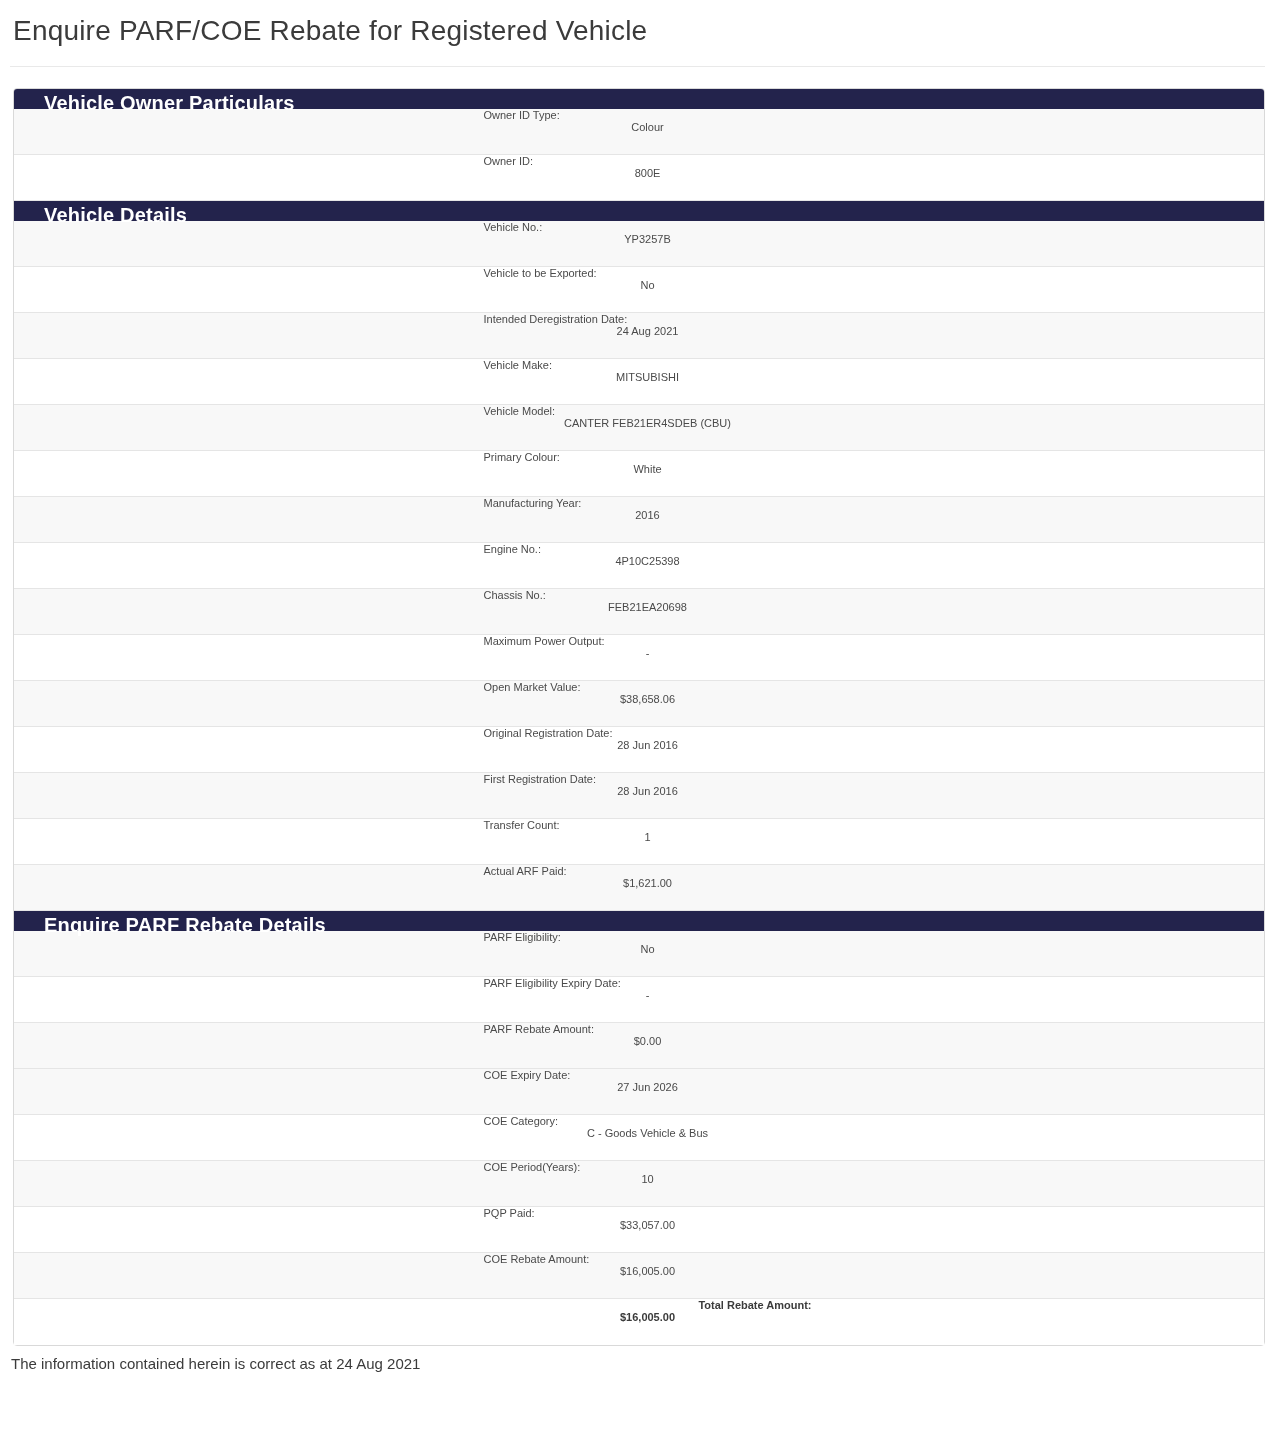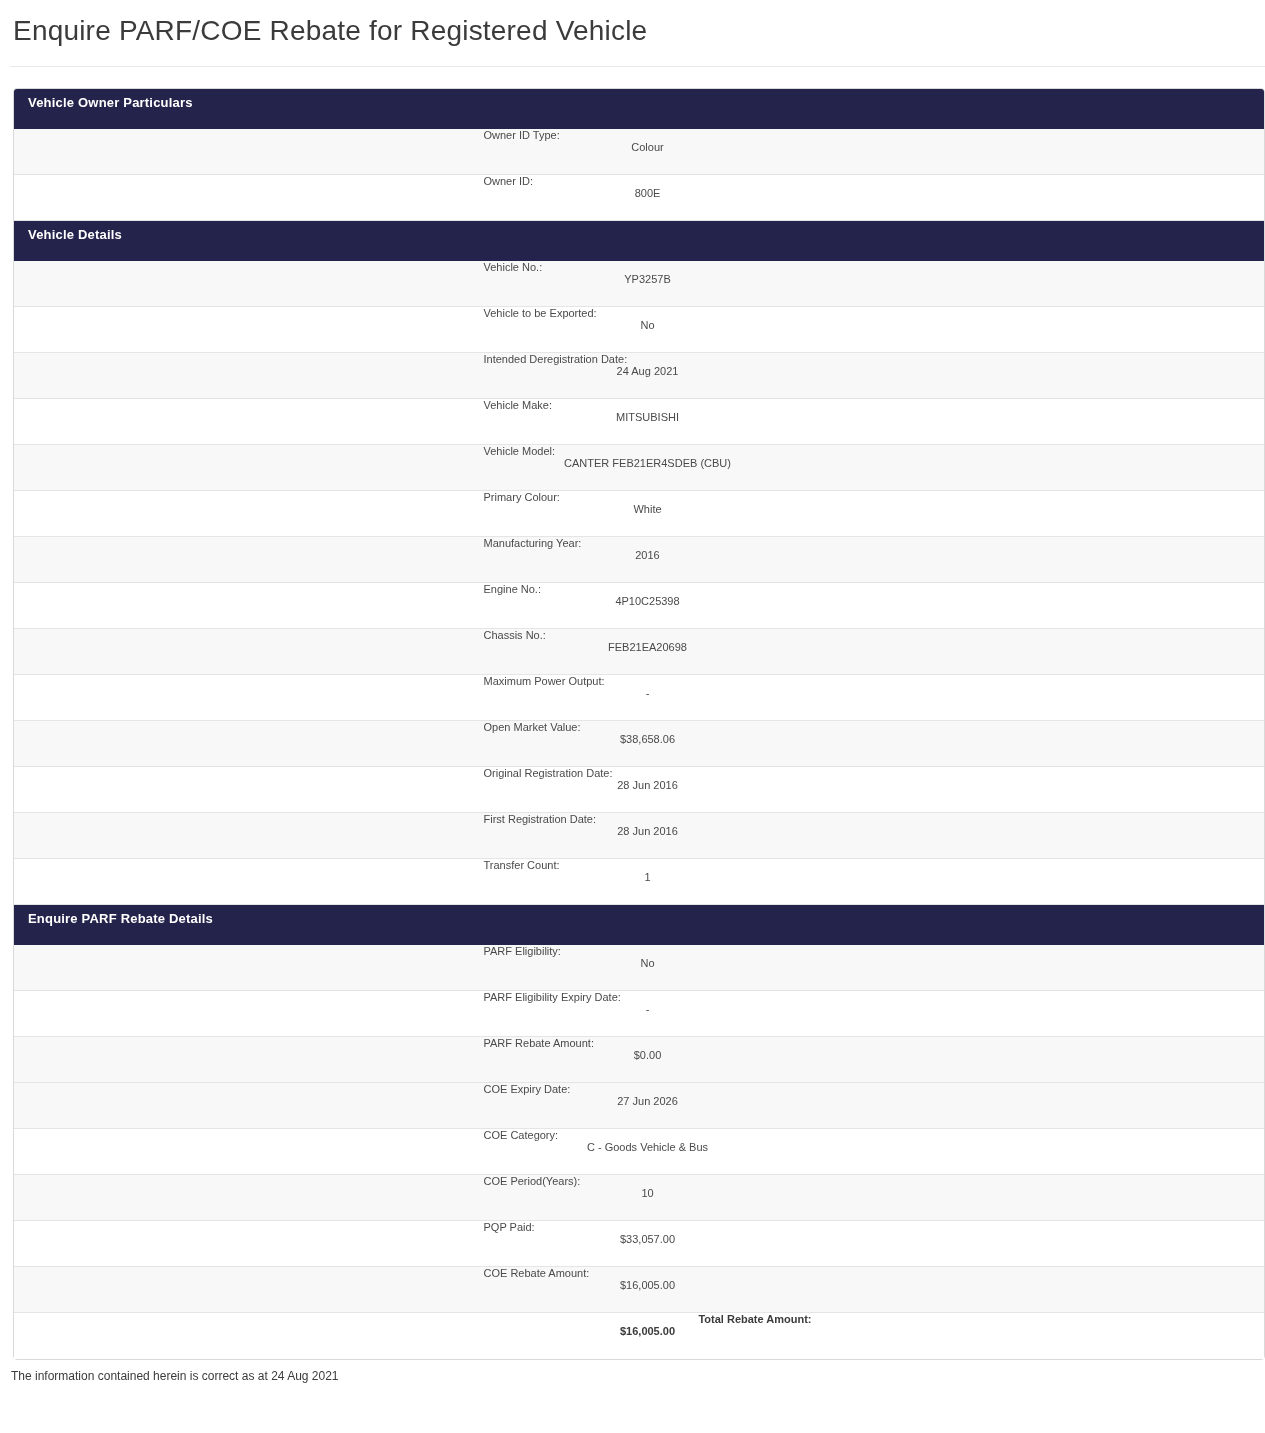--- a/index.html
+++ b/index.html
@@ -32,27 +32,27 @@
     border-top: 1px solid #e9e9e9;
     margin: 19px 0 0 10px;
   }
   .panel {
     margin: 21px 0 0 13px;
     width: 1252px;
     border: 1px solid var(--border);
     border-radius: 4px;
   }
   .section-header {
-    height: 40px;
+    height: 20px;
     line-height: 28px;
     background: var(--navy);
     color: #fff;
-    font-size: 13px;
+    font-size: 20px;
     font-weight: 600;
-    padding-left: 14px;
+    padding-left: 30px;
     letter-spacing: 0.2px;
   }
   .section-header.first { border-radius: 3px 3px 0 0; }
   .row {
     display: flex;
     align-items: center;
     height: 46px;
     padding-left: 17px;
     border-bottom: 1px solid var(--row-line);
     background: var(--row-bg);
@@ -60,21 +60,21 @@
     flex-direction: column;
   }
   .row.alt { background: var(--row-alt); }
   .row .label { width: 328px; flex-shrink: 0; }
   .row .value { flex: 1; }
   .row.total .label,
   .row.total .value { font-weight: 700; color: var(--heading-text); text-align: right; }
   .row.last { border-bottom: none; }
   .footer-note {
     margin: 9px 0 0 11px;
-    font-size: 12px;
+    font-size: 15px;
     color: var(--heading-text);
   }
 </style>
 </head>
 <body>
 
 <h1 class="page-title">Enquire PARF/COE Rebate for Registered Vehicle</h1>
 <hr class="divider">
 
 <div class="panel">
@@ -139,20 +139,24 @@
     <div class="value">28 Jun 2016</div>
   </div>
   <div class="row alt">
     <div class="label">First Registration Date:</div>
     <div class="value">28 Jun 2016</div>
   </div>
   <div class="row">
     <div class="label">Transfer Count:</div>
     <div class="value">1</div>
   </div>
+  <div class="row alt">
+    <div class="label">Actual ARF Paid:</div>
+    <div class="value">$1,621.00</div>
+  </div>
 
   <div class="section-header">Enquire PARF Rebate Details</div>
   <div class="row alt">
     <div class="label">PARF Eligibility:</div>
     <div class="value">No</div>
   </div>
   <div class="row">
     <div class="label">PARF Eligibility Expiry Date:</div>
     <div class="value">-</div>
   </div>

